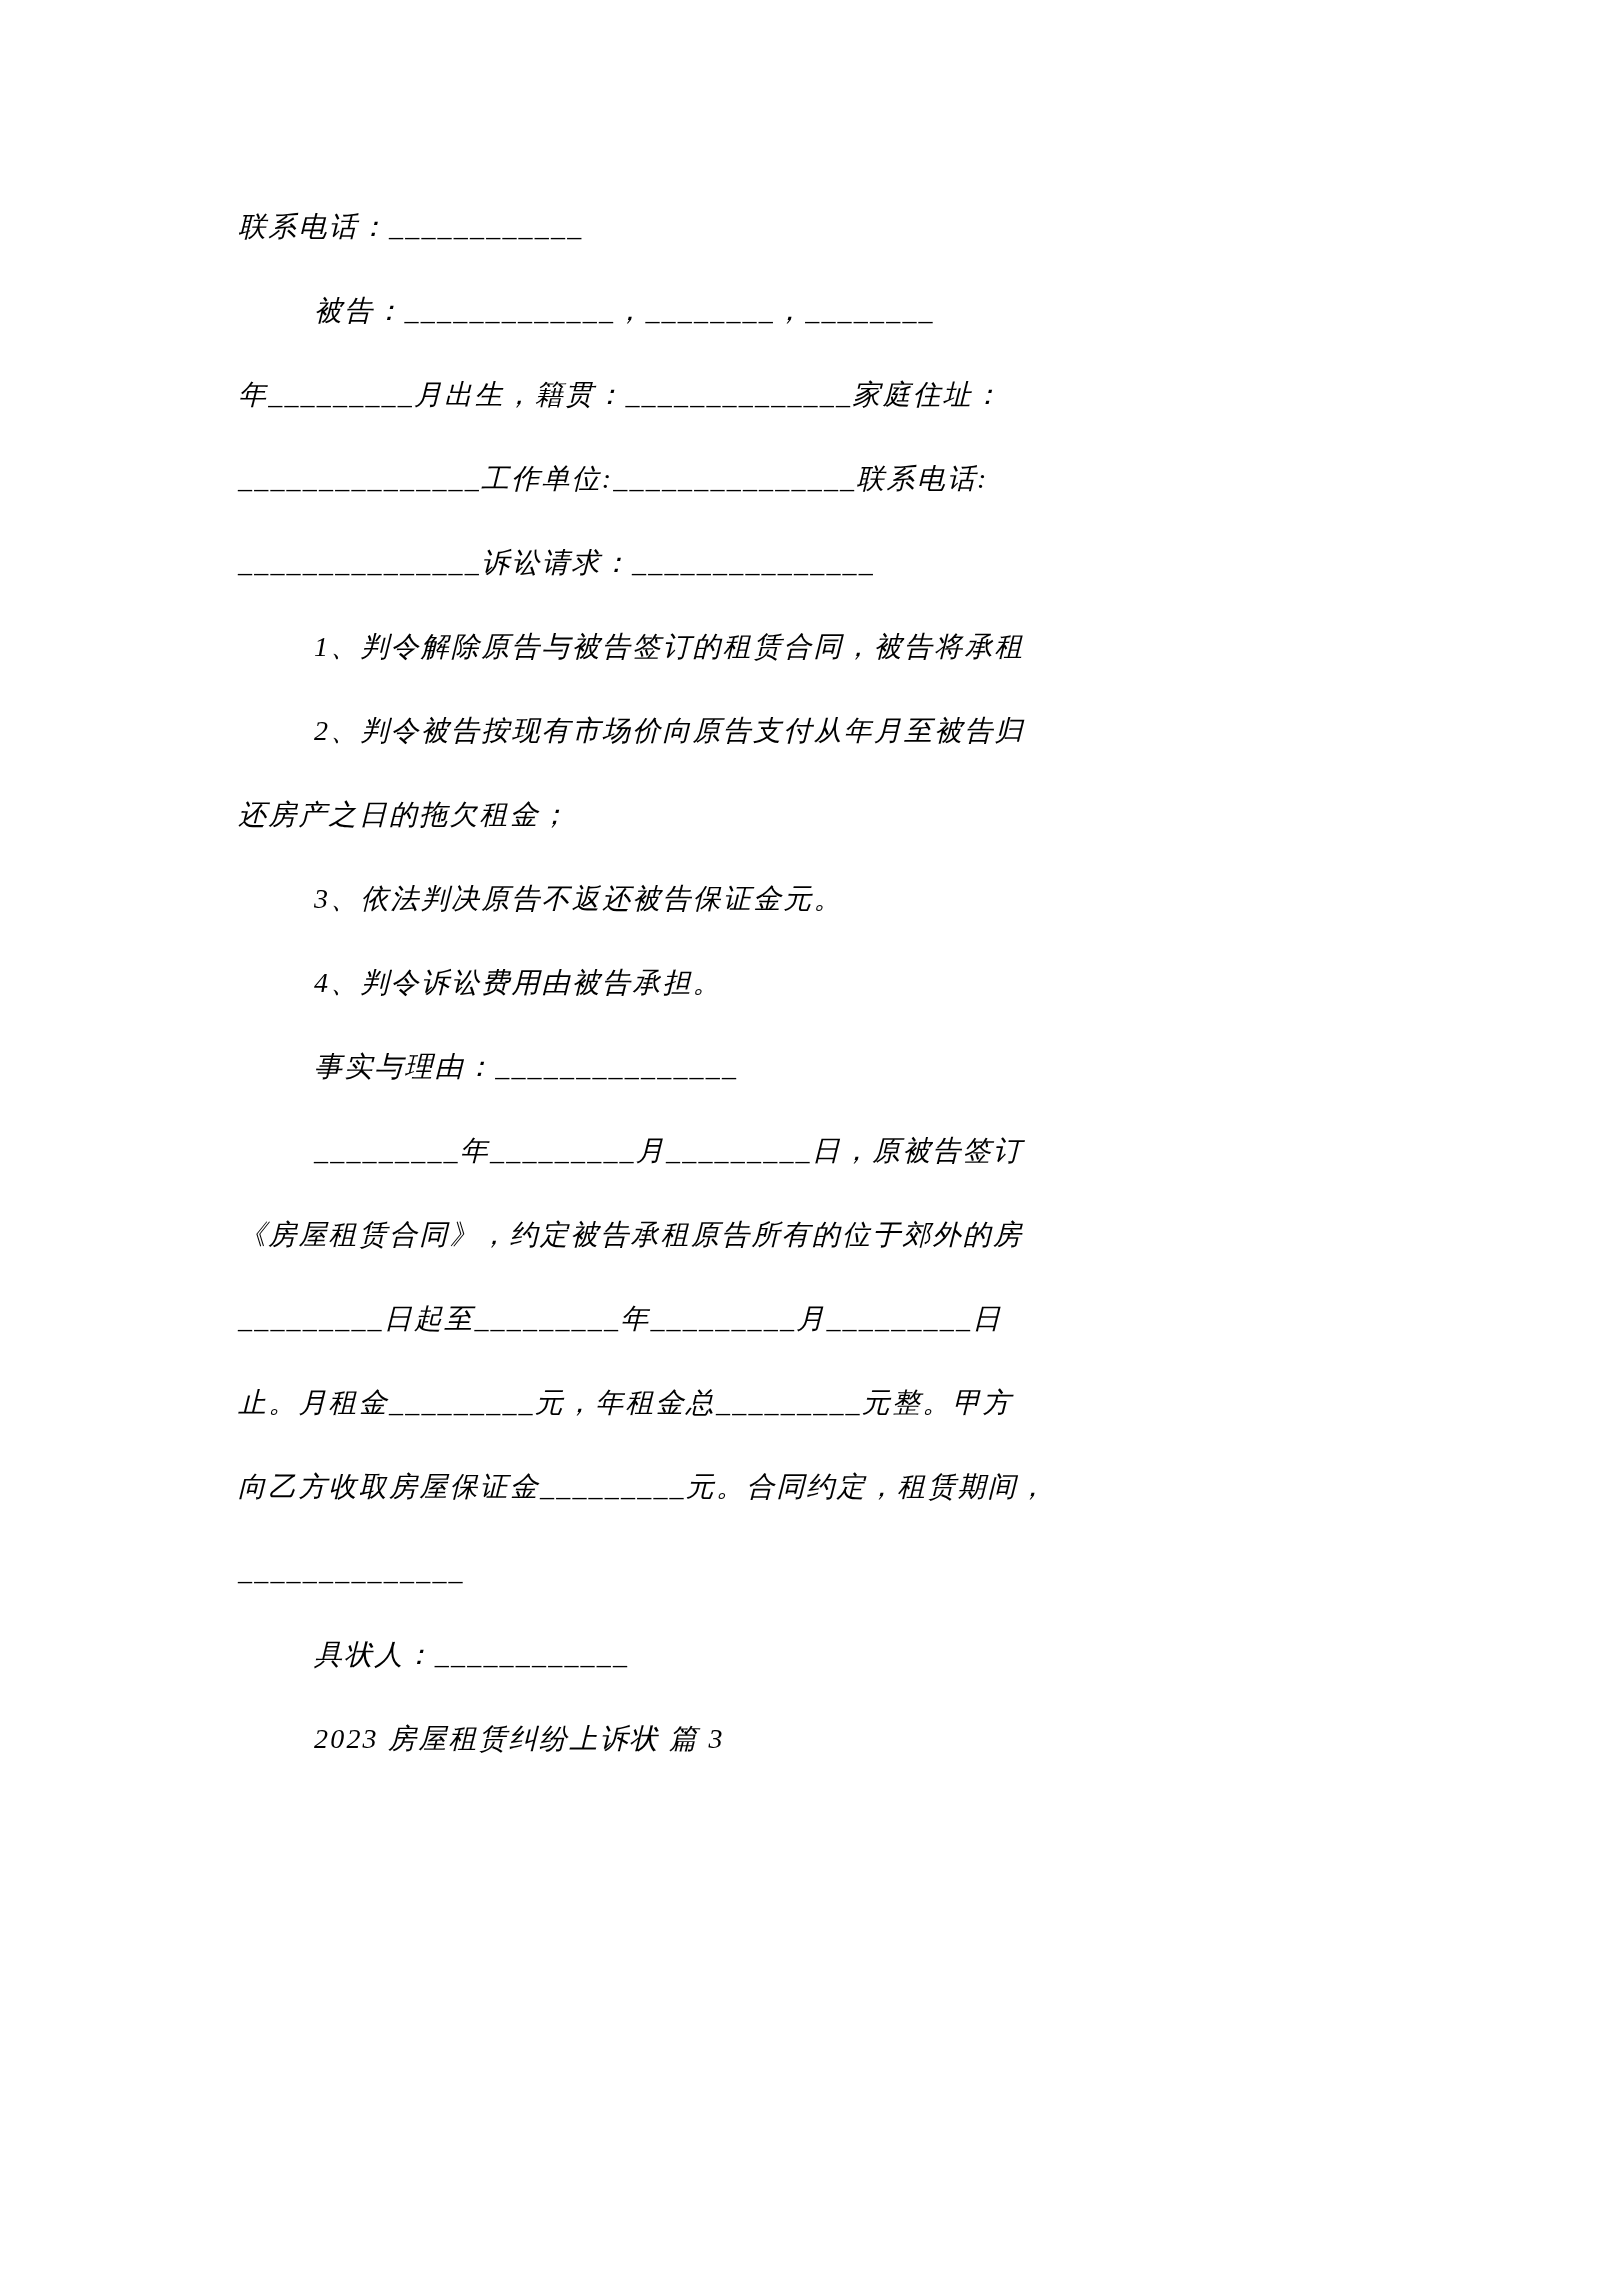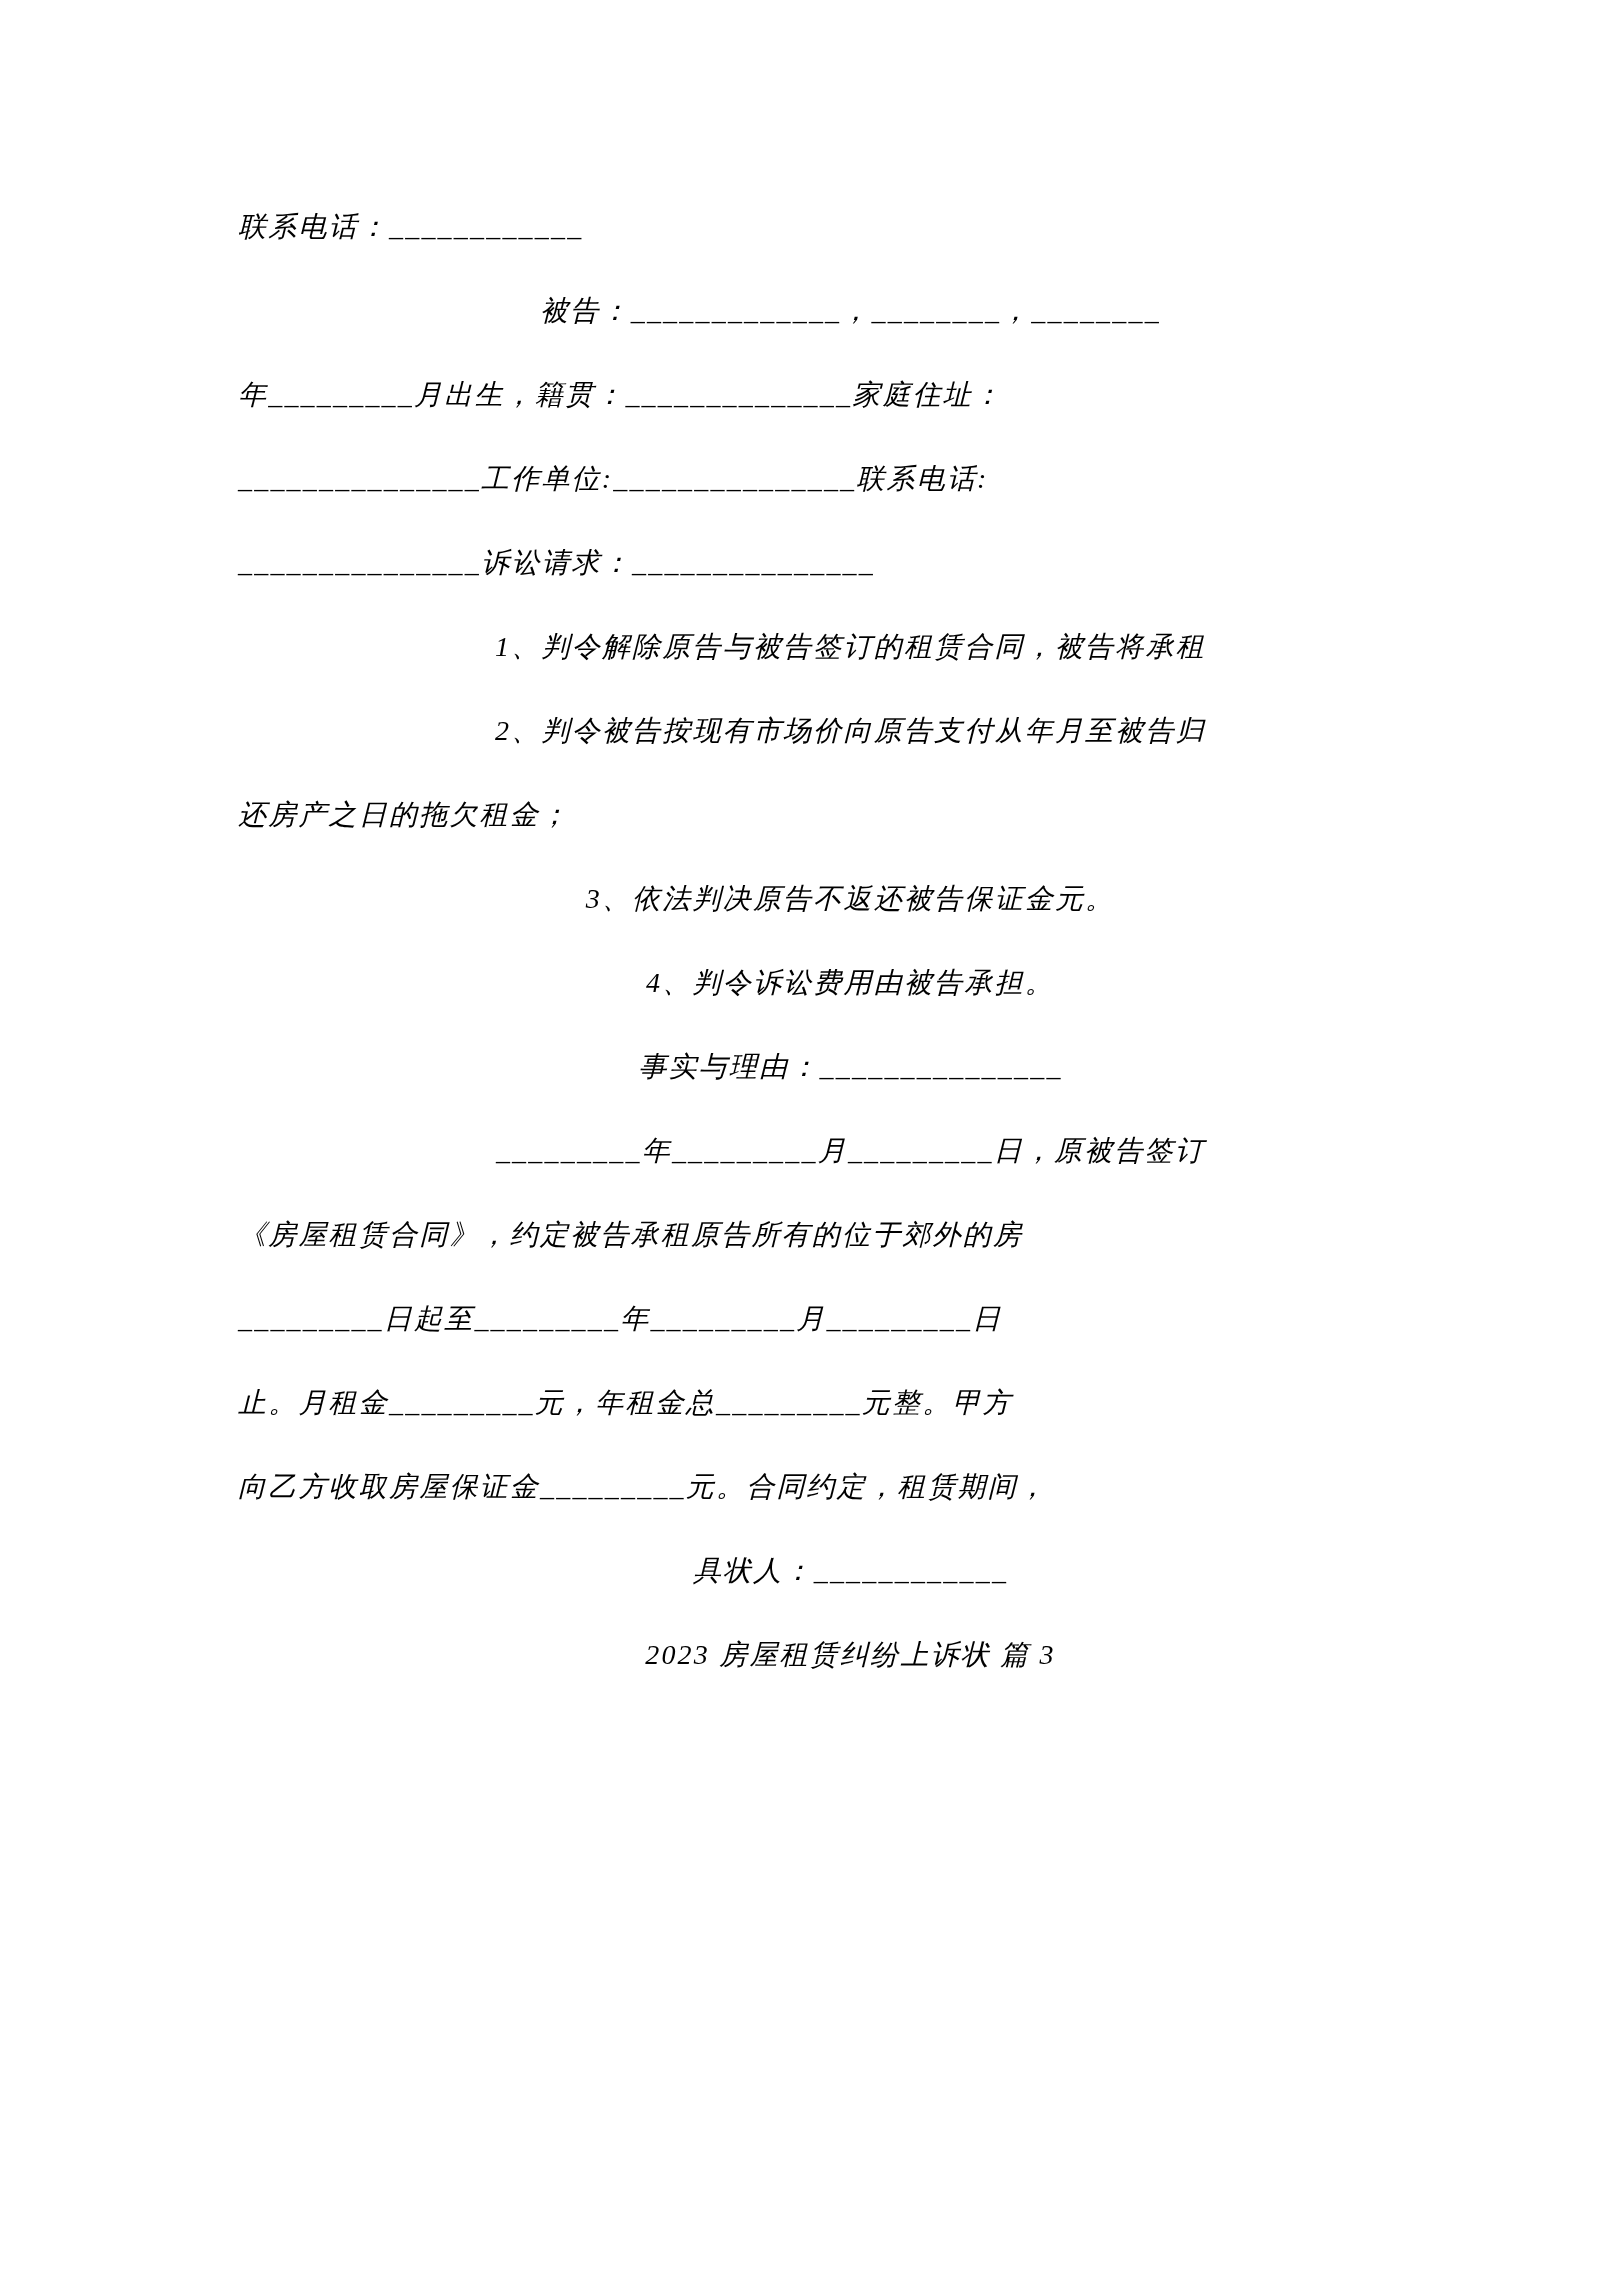--- a/index.html
+++ b/index.html
@@ -21,21 +21,20 @@
   }
   .line {
     font-size: 28px;
     line-height: 84px;
     height: 84px;
     white-space: nowrap;
     letter-spacing: 2.2px;
   }
   .line.indent {
     padding-left: 76px;
-    text-align: center;
   }
 </style>
 </head>
 <body>
 
 <div class="page">
   <div class="line">联系电话：____________</div>
   <div class="line indent">被告：_____________，________，________</div>
   <div class="line">年_________月出生，籍贯：______________家庭住址：</div>
   <div class="line">_______________工作单位:_______________联系电话:</div>
@@ -44,16 +43,17 @@
   <div class="line indent">2、判令被告按现有市场价向原告支付从年月至被告归</div>
   <div class="line">还房产之日的拖欠租金；</div>
   <div class="line indent">3、依法判决原告不返还被告保证金元。</div>
   <div class="line indent">4、判令诉讼费用由被告承担。</div>
   <div class="line indent">事实与理由：_______________</div>
   <div class="line indent">_________年_________月_________日，原被告签订</div>
   <div class="line">《房屋租赁合同》，约定被告承租原告所有的位于郊外的房</div>
   <div class="line">_________日起至_________年_________月_________日</div>
   <div class="line">止。月租金_________元，年租金总_________元整。甲方</div>
   <div class="line">向乙方收取房屋保证金_________元。合同约定，租赁期间，</div>
+  <div class="line">______________</div>
   <div class="line indent">具状人：____________</div>
   <div class="line indent">2023 房屋租赁纠纷上诉状 篇 3</div>
 </div>
 
 
 </body></html>

